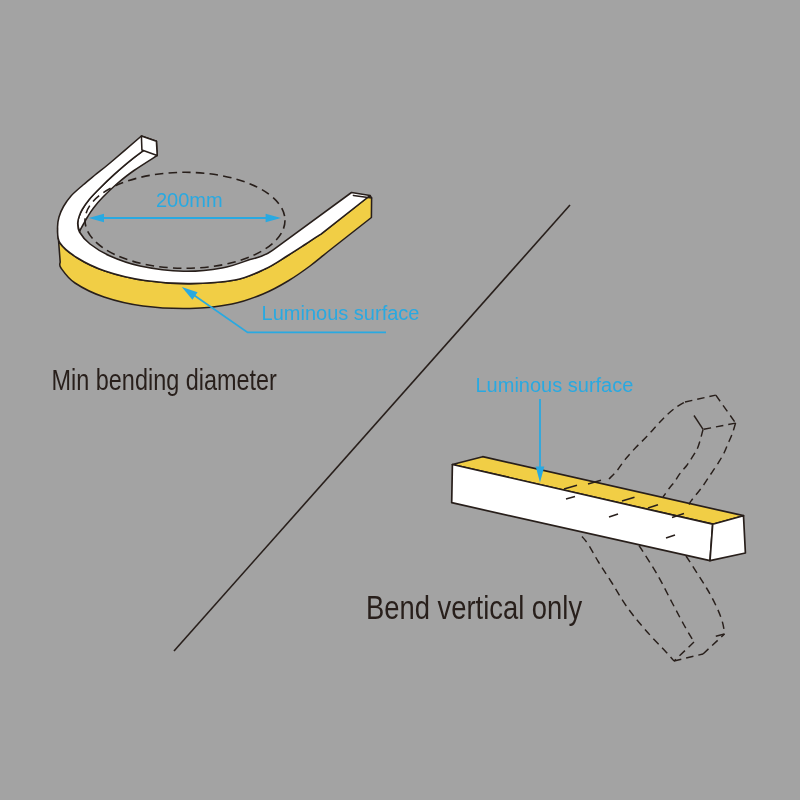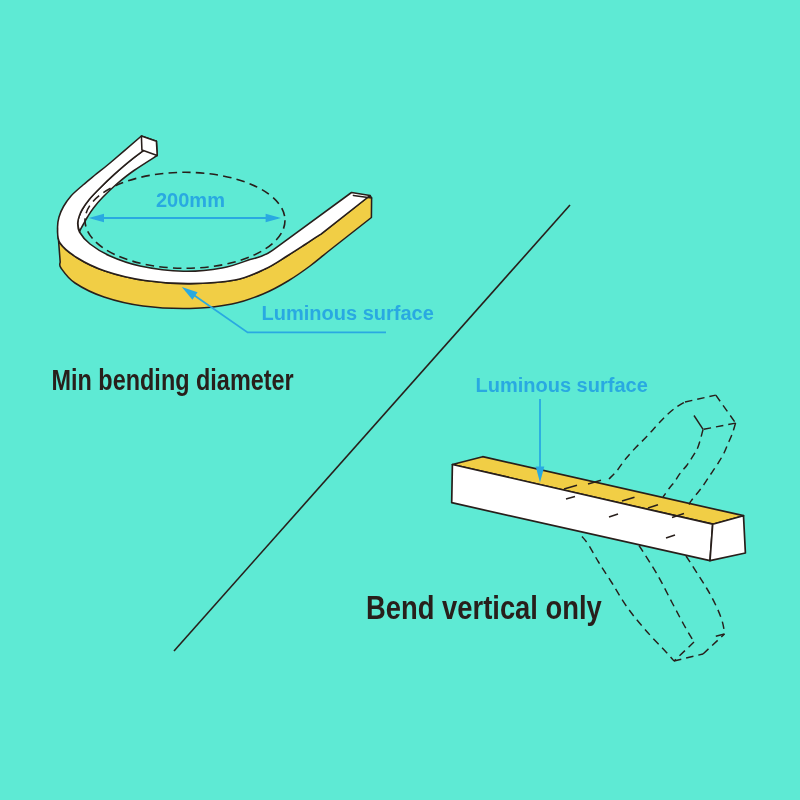--- a/index.html
+++ b/index.html
@@ -1,16 +1,16 @@
 <!DOCTYPE html>
 <html><head>
 <meta charset="utf-8">
 <style>
   html,body{margin:0;padding:0;background:#ffffff;}
-  #page{width:800px;height:800px;position:relative;background:#5eead4;overflow:hidden;font-weight:bold;}
+  #page{width:800px;height:800px;position:relative;background:#a3a3a3;overflow:hidden;}
   svg{display:block;}
   text{font-family:"Liberation Sans", sans-serif;}
 </style>
 </head>
 <body>
 <div id="page">
 <svg width="800" height="800" viewBox="0 0 800 800">
 
   <g stroke="#281f1b" stroke-width="1.55" fill="none" stroke-linejoin="round" stroke-linecap="round">
 

